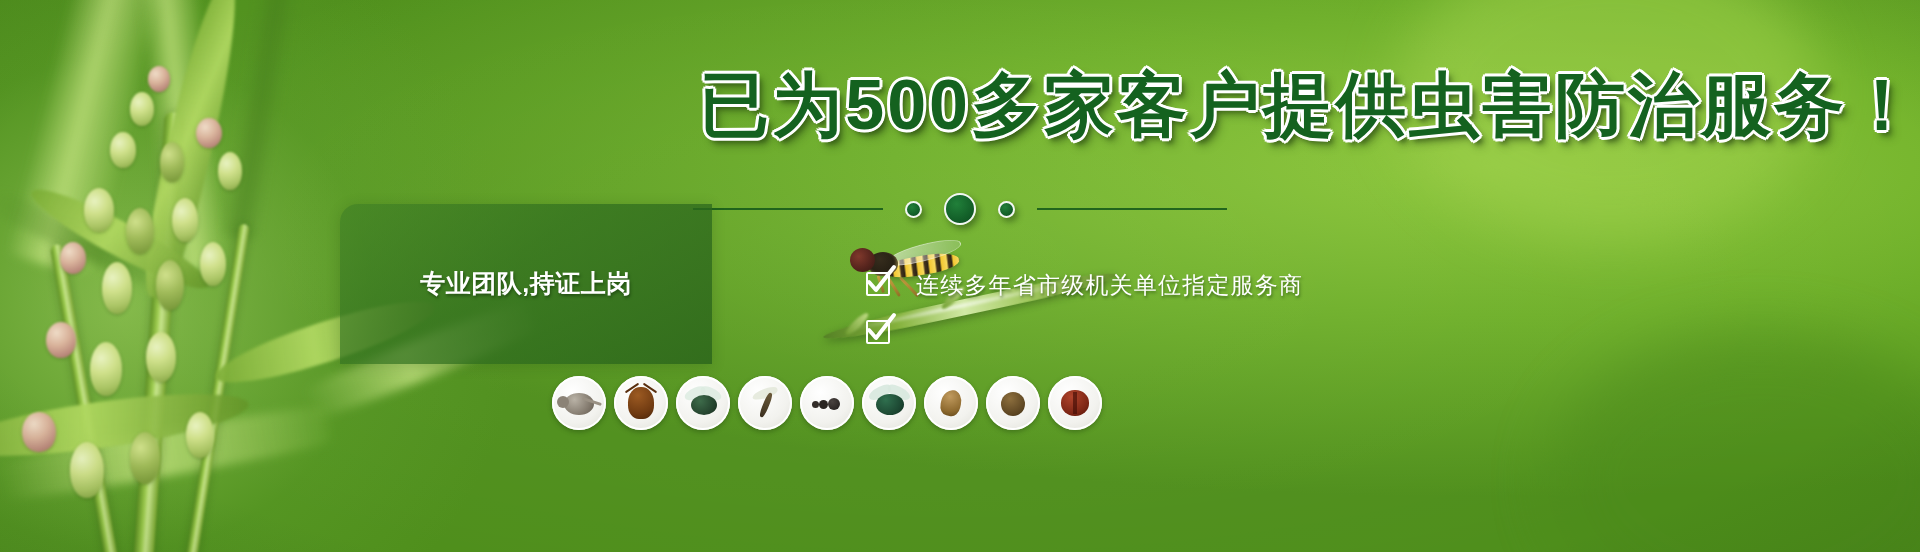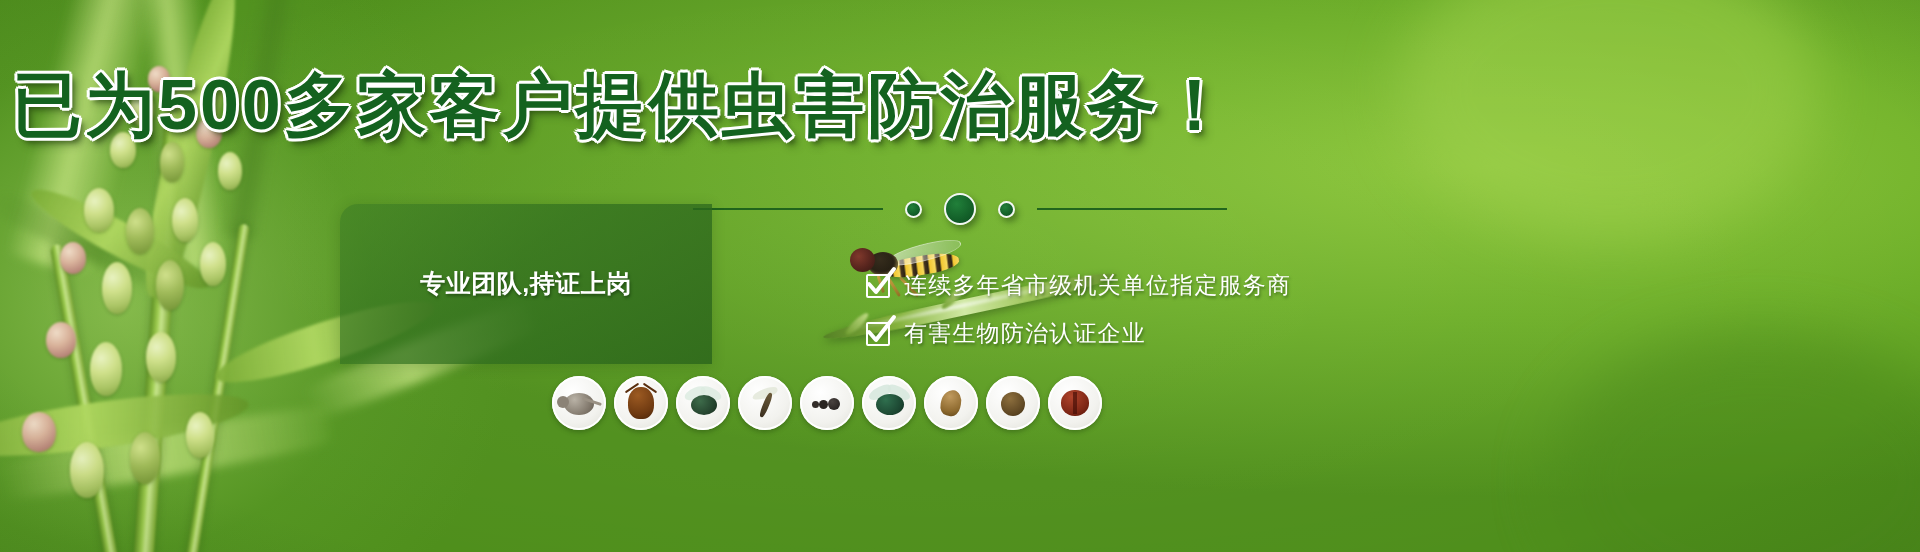--- a/index.html
+++ b/index.html
@@ -143,40 +143,39 @@
     background: linear-gradient(90deg,#c9a23a,#8a6a1c);
     border-radius: 2px;
     transform-origin: left center;
   }
 
   
   #headline {
     position: absolute;
     left: 0; right: 0;
     top: 62px;
-    text-align: left;
+    text-align: right;
     font-size: 70px;
     line-height: 86px;
     font-weight: bold;
     letter-spacing: 3px;
     white-space: nowrap;
     color: #14621f;
     -webkit-text-stroke: 0px;
     text-shadow:
       -2px -2px 0 #ffffff,
        2px -2px 0 #ffffff,
       -2px  2px 0 #ffffff,
        2px  2px 0 #ffffff,
       -3px  0px 0 #ffffff,
        3px  0px 0 #ffffff,
        0px -3px 0 #ffffff,
        0px  3px 0 #ffffff,
        4px  5px 5px rgba(25,55,10,.55),
        6px  7px 10px rgba(20,45,8,.35);
-    padding-left: 12px;
   }
   #headline .hl-inner {
     background: linear-gradient(180deg,#2f8a33 0%, #1d6b24 45%, #0f4a18 100%);
     -webkit-background-clip: text;
     background-clip: text;
   }
 
   
   #divider {
     position: absolute;
@@ -229,21 +228,21 @@
   #infobox .ib-line.l3 { font-size: 25px; line-height: 42px; letter-spacing: .5px; }
 
   
   #checklist {
     position: absolute;
     left: 866px; top: 272px;
     display: flex; flex-direction: column;
     gap: 22px;
   }
   #checklist .cl-item {
-    display: flex; align-items: flex-end; gap: 14px;
+    display: flex; align-items: flex-start; gap: 26px;
   }
   #checklist .cl-box {
     position: relative;
     width: 24px; height: 24px;
     flex: 0 0 24px;
     border: 2px solid #ffffff;
     border-radius: 2px;
   }
   #checklist .cl-box svg { position: absolute; left: -4px; top: -9px; overflow: visible; }
   #checklist .cl-text {
@@ -421,21 +420,20 @@
         </svg>
       </span>
       <span class="cl-text">连续多年省市级机关单位指定服务商</span>
     </div>
     <div class="cl-item">
       <span class="cl-box">
         <svg width="34" height="34" viewBox="0 0 34 34" aria-hidden="true">
           <polyline points="5,17 12,25 30,2" fill="none" stroke="#ffffff" stroke-width="4" stroke-linecap="round" stroke-linejoin="round"></polyline>
         </svg>
       </span>
-      <span class="cl-text">有害生物防治认证企业</span>
     </div>
   </div>
 
   <div id="pestrow">
     <span class="pest pest-mouse">
       <i class="body"></i>
         <i class="tail"></i>
     </span>
     <span class="pest pest-cockroach">
       <i class="ant" style="left:10px; top:11px; transform:rotate(-34deg);"></i>

